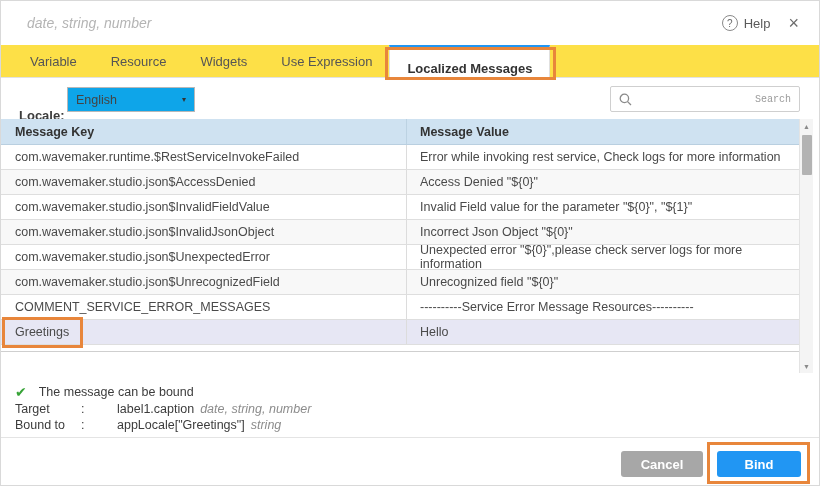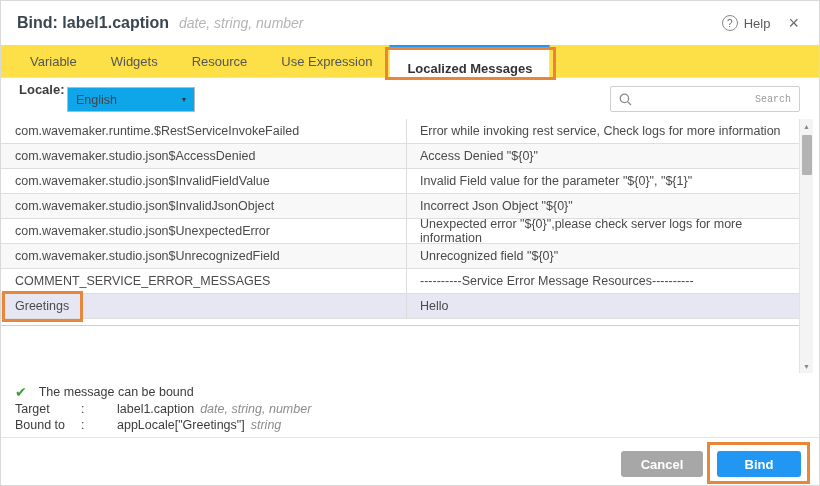--- a/index.html
+++ b/index.html
@@ -47,21 +47,21 @@
     padding-top: 12px;
     font-weight: bold;
   }
   .tab.annotated::after {
     content: ""; position: absolute; left: -5px; right: -7px; top: -1px; bottom: -3px;
     border: 3px solid #e8863b; pointer-events: none; z-index: 5;
   }
 
   
   .tool-row { position: absolute; top: 77px; left: 0; right: 0; height: 41px; background: #fff; }
-  .locale-label { position: absolute; left: 18px; top: 4px; font-size: 13px; color: #3c3c3c; font-weight: bold; }
+  .locale-label { position: absolute; left: 18px; top: 30px; font-size: 13px; color: #3c3c3c; font-weight: bold; }
   .locale-select {
     position: absolute; left: 66px; top: 9px; width: 128px; height: 25px;
     border: 1px solid #b8b8b8; background: #0ea5e9; display: flex; align-items: center;
     padding: 0 8px; font-size: 12.5px; color: #444; cursor: pointer;
   }
   .locale-caret { margin-left: auto; font-size: 8px; color: #333; }
   .search-box {
     position: absolute; right: 19px; top: 8px; width: 190px; height: 26px;
     border: 1px solid #cfcfcf; border-radius: 2px; background: #fff;
     display: flex; align-items: center; padding: 0 8px; gap: 6px;
@@ -122,42 +122,41 @@
   .btn-bind { left: 716px; top: 13px; width: 84px; background: #2196f3; }
   .bind-annotation {
     position: absolute; left: 706px; top: 4px; width: 103px; height: 42px;
     border: 3px solid #e8863b; pointer-events: none; z-index: 5;
   }
 </style>
 </head>
 <body>
 
 <div class="dlg-header">
-  <span class="dlg-title">Bind: label1.caption</span>
   <span class="dlg-title-hint">date, string, number</span>
   <div class="dlg-header-right">
     <span class="help-link">
       <span class="help-q">?</span>
       <span>Help</span>
     </span>
     <span class="close-x">×</span>
   </div>
 </div>
 
 <div class="tab-bar" id="tab-bar">
   <div class="tab">
     <span class="tab-label">Variable</span>
   </div>
 
   <div class="tab">
+    <span class="tab-label">Resource</span>
+  </div>
+
+  <div class="tab">
     <span class="tab-label">Widgets</span>
-  </div>
-
-  <div class="tab">
-    <span class="tab-label">Resource</span>
   </div>
 
   <div class="tab">
     <span class="tab-label">Use Expression</span>
   </div>
 
   <div class="tab active annotated">
     <span class="tab-label">Localized Messages</span>
   </div>
 </div>
@@ -171,20 +170,24 @@
   <div class="search-box">
     <svg width="13" height="13" viewBox="0 0 13 13">
       <circle cx="5.4" cy="5.4" r="4.2" fill="none" stroke="#8a8a8a" stroke-width="1.3"></circle>
       <line x1="8.6" y1="8.6" x2="12" y2="12" stroke="#8a8a8a" stroke-width="1.3"></line>
     </svg>
     <input class="search-input" type="text" placeholder="Search" style="">
   </div>
 </div>
 
 <div class="msg-table">
+  <div class="tbl-header">
+    <div class="col-key">Message Key</div>
+    <div class="col-val">Message Value</div>
+  </div>
   <div id="tbl-body">
   <div class="tbl-row">
     <div class="col-key">
           <span class="cell-key-inner">com.wavemaker.runtime.$RestServiceInvokeFailed</span>
         </div>
     <div class="col-val">
           <span>Error while invoking rest service, Check logs for more information</span>
         </div>
   </div>
 

